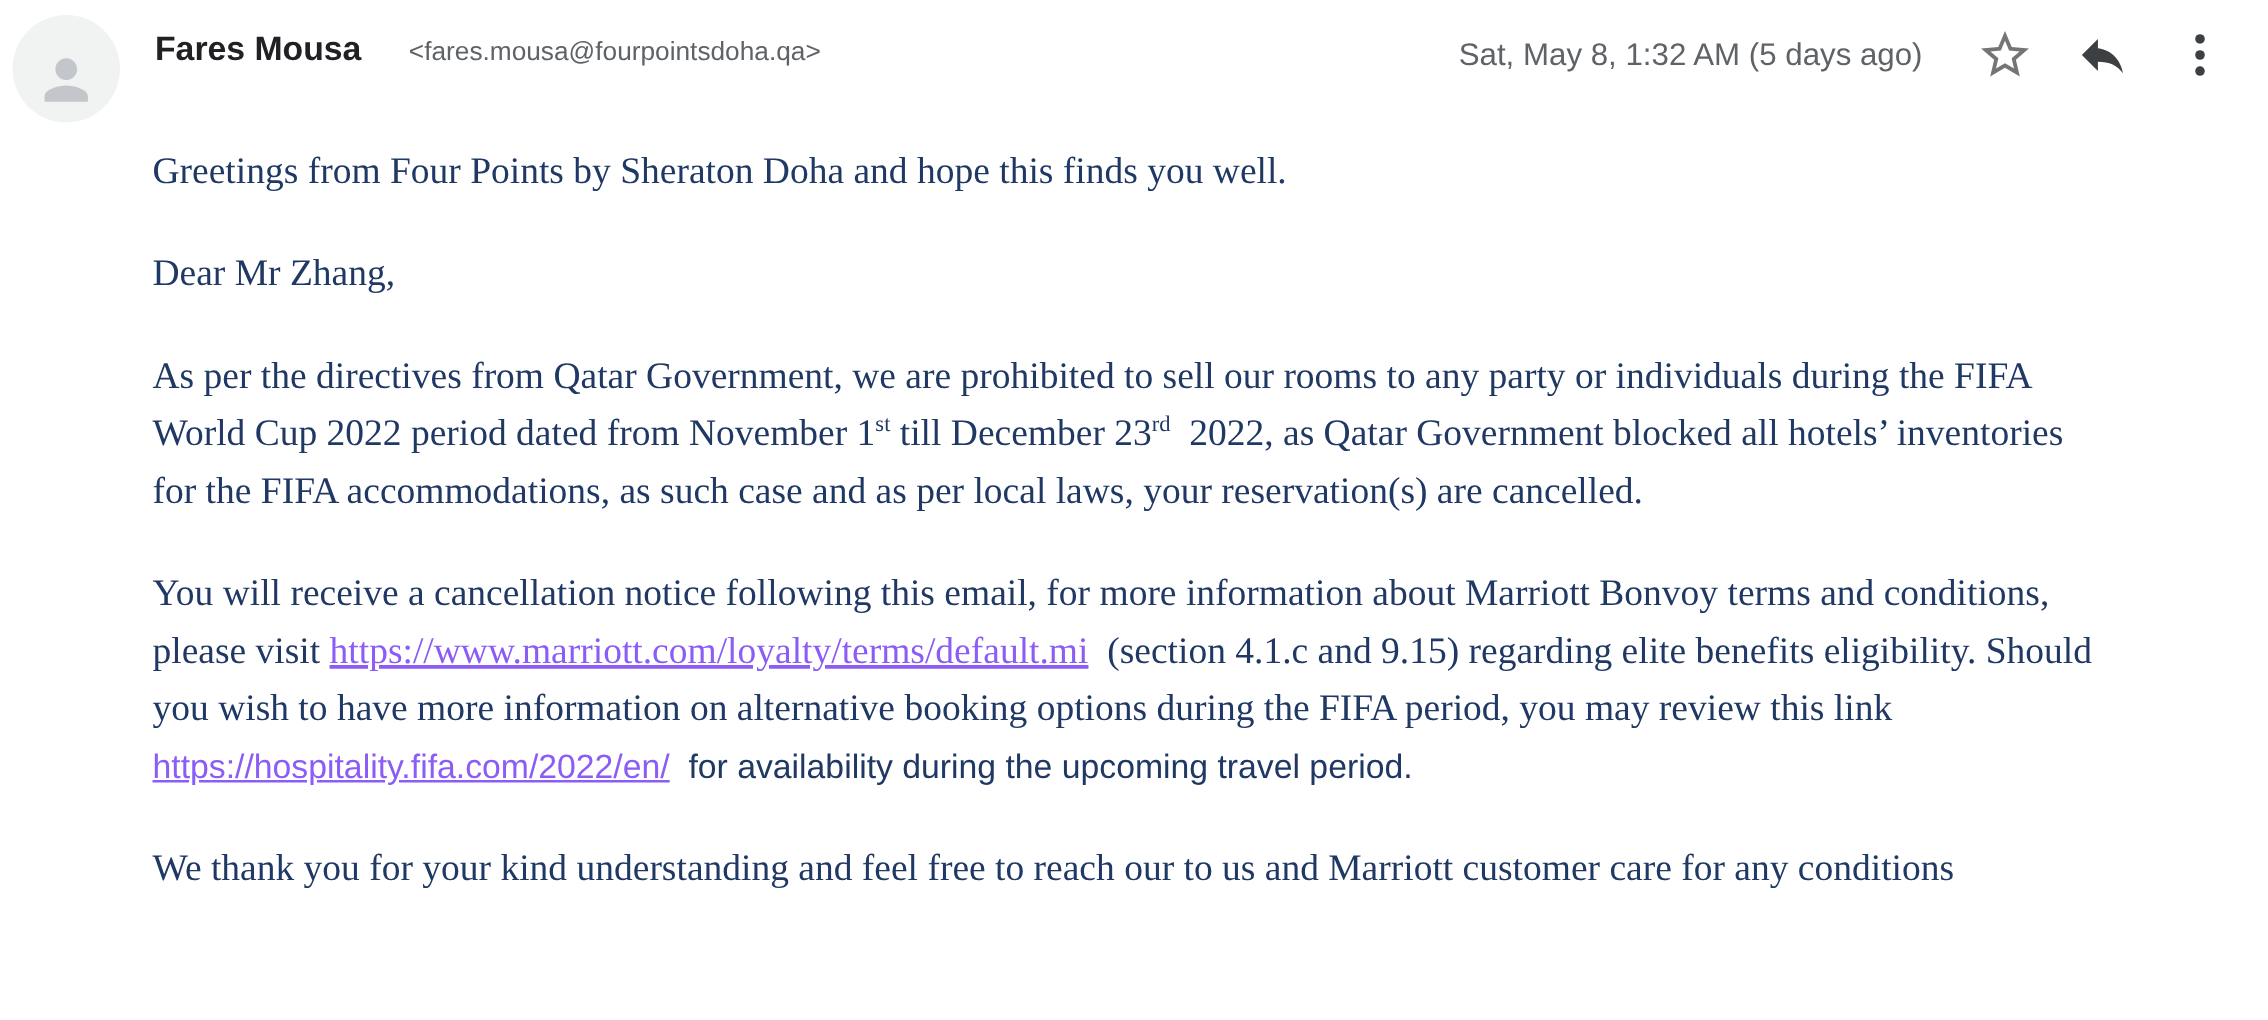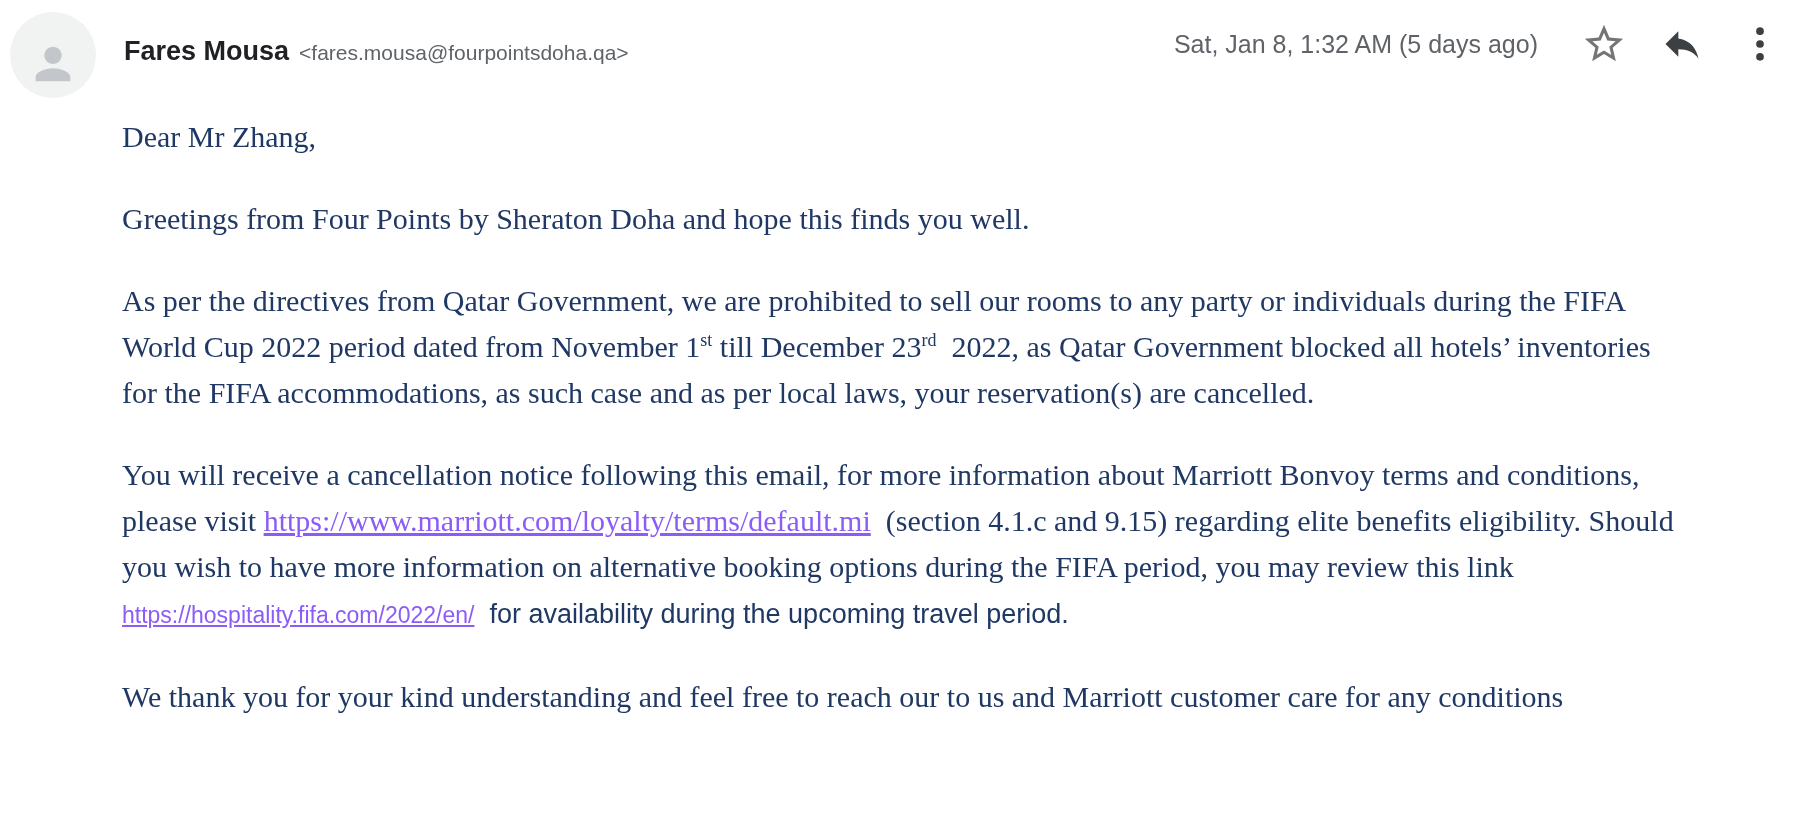--- a/index.html
+++ b/index.html
@@ -6,21 +6,21 @@
   html, body { width: 1814px; height: 816px; background: #ffffff; overflow: hidden; }
   body { font-family: "Liberation Sans", sans-serif; }
 
   .header { display: flex; align-items: flex-start; padding: 12px 30px 0 10px; }
   .avatar {
     width: 86px; height: 86px; border-radius: 50%;
     background: #f1f2f2; display: flex; align-items: flex-end; justify-content: center;
     overflow: hidden; flex: 0 0 auto; cursor: pointer;
   }
   .avatar svg { width: 52px; height: 52px; margin-bottom: 8px; }
-  .sender { margin-left: 28px; margin-top: 24px; display: flex; align-items: baseline; white-space: nowrap; }
+  .sender { margin-left: 28px; margin-top: 12px; display: flex; align-items: baseline; white-space: nowrap; gap: 28px; }
   .sender-name { font-size: 27px; font-weight: bold; color: #202124; }
   .sender-email { font-size: 21px; color: #5f6368; margin-left: 10px; }
   .header-right { margin-left: auto; display: flex; align-items: center; margin-top: 8px; }
   .date { font-size: 25px; color: #5f6368; white-space: nowrap; margin-right: 42px; }
   .icon-btn {
     width: 48px; height: 48px; border: none; background: none; cursor: pointer;
     display: flex; align-items: center; justify-content: center; margin-left: 30px; padding: 0;
   }
   .icon-btn svg { display: block; }
 
@@ -28,37 +28,37 @@
     padding: 16px 16px 0 122px;
     font-family: "Liberation Serif", serif;
     font-size: 30px; line-height: 46px;
     color: #1f3864;
   }
   .body-area p { margin: 0 0 36px 0; }
   .body-area a { color: #8b5cf6; text-decoration: underline; cursor: pointer; }
   .sup { vertical-align: super; font-size: 0.6em; line-height: 0; }
   .bold { font-weight: normal; }
   .sans { font-family: Liberation Sans, sans-serif; font-size: 27px; }
-  a.link-sans { font-family: "Liberation Sans", sans-serif; font-size: 23px; }
+  a.link-sans { font-family: "Liberation Sans", sans-serif; font-size: 27px; }
 </style>
 </head>
 <body>
 
 <div class="header">
   <div class="avatar">
     <svg viewBox="0 0 24 24" fill="#c3c6ca">
       <path d="M12 12c2.21 0 4-1.79 4-4s-1.79-4-4-4-4 1.79-4 4 1.79 4 4 4zm0 2c-2.67 0-8 1.34-8 4v2h16v-2c0-2.66-5.33-4-8-4z"></path>
     </svg>
   </div>
   <div class="sender">
     <span class="sender-name">Fares Mousa</span>
     <span class="sender-email">&lt;fares.mousa@fourpointsdoha.qa&gt;</span>
   </div>
   <div class="header-right">
-    <span class="date">Sat, Jan 8, 1:32 AM (5 days ago)</span>
+    <span class="date">Sat, May 8, 1:32 AM (5 days ago)</span>
     <button class="icon-btn" style="margin-left:0">
       <svg width="46" height="46" viewBox="0 0 24 24" fill="#757575">
         <path d="M22 9.24l-7.19-.62L12 2 9.19 8.63 2 9.24l5.46 4.73L5.82 21 12 17.27 18.18 21l-1.63-7.03L22 9.24zM12 15.4l-3.76 2.27 1-4.28-3.32-2.88 4.38-.38L12 6.1l1.71 4.04 4.38.38-3.32 2.88 1 4.28L12 15.4z"></path>
       </svg>
     </button>
     <button class="icon-btn">
       <svg width="44" height="44" viewBox="0 0 24 24" fill="#3c4043">
         <path d="M10 9V5l-7 7 7 7v-4.1c5 0 8.5 1.6 11 5.1-1-5-4-10-11-11z"></path>
       </svg>
     </button>
@@ -66,18 +66,18 @@
       <svg width="44" height="44" viewBox="0 0 24 24" fill="#3c4043">
         <circle cx="12" cy="5" r="2.1"></circle>
           <circle cx="12" cy="12" r="2.1"></circle>
           <circle cx="12" cy="19" r="2.1"></circle>
       </svg>
     </button>
   </div>
 </div>
 
 <div class="body-area">
+    <p><span>Greetings from Four Points by Sheraton Doha and hope this finds you well.</span></p>
     <p><span>Dear Mr Zhang,</span></p>
-    <p><span>Greetings from Four Points by Sheraton Doha and hope this finds you well.</span></p>
     <p><span>As per the directives from Qatar Government, we are prohibited to sell our rooms to any party or individuals during the FIFA</span><br><span>World Cup 2022 period dated from November 1</span><span class="sup">st</span><span> till December 23</span><span class="sup">rd</span><span>&nbsp; 2022, as Qatar Government blocked all hotels’ inventories</span><br><span>for the FIFA accommodations, as such case and as per local laws, your </span><span class="bold">reservation(s)</span><span> are cancelled.</span></p>
     <p><span>You will receive a cancellation notice following this email, for more information about Marriott Bonvoy terms and conditions,</span><br><span>please visit </span><a href="#" class="link">https://www.marriott.com/loyalty/terms/default.mi</a><span>&nbsp; (section 4.1.c and 9.15) regarding elite benefits eligibility. Should</span><br><span>you wish to have more information on alternative booking options during the FIFA period, you may review this link</span><br><a href="#" class="link link-sans">https://hospitality.fifa.com/2022/en/</a><span class="sans">&nbsp; for availability during the upcoming travel period.</span></p>
     <p><span>We thank you for your kind understanding and feel free to reach our to us and Marriott customer care for any conditions</span></p>
   </div>
 
 </body></html>

